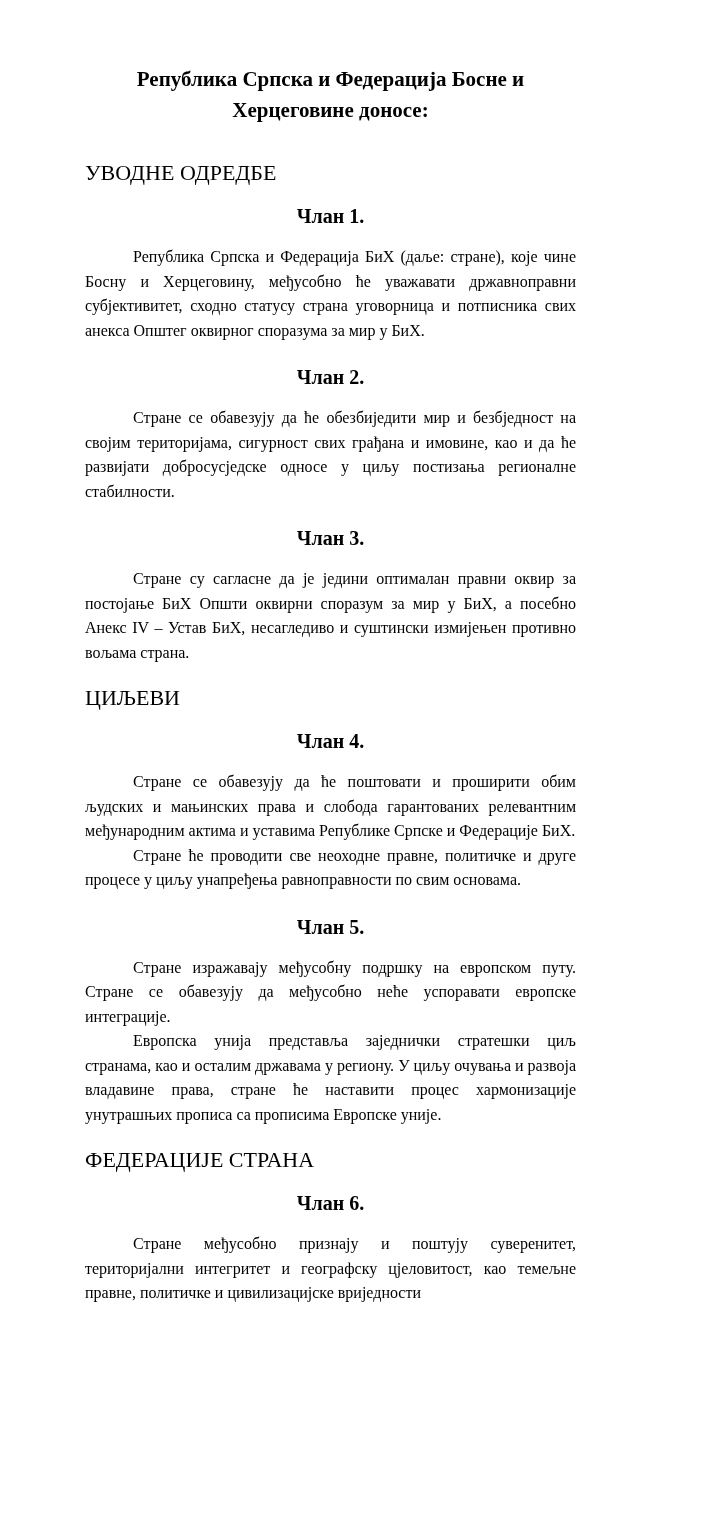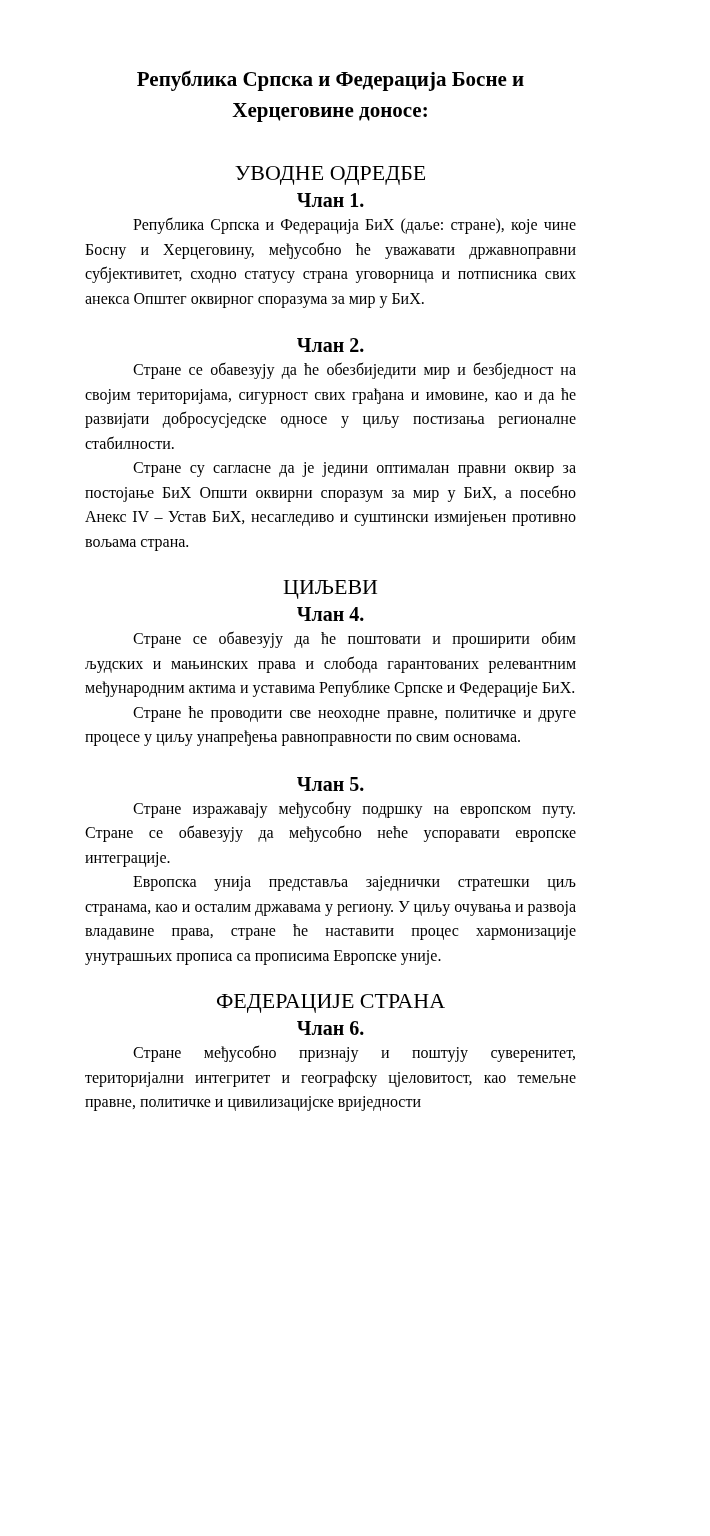--- a/index.html
+++ b/index.html
@@ -31,32 +31,32 @@
     font-size: 26px;
     line-height: 33px;
     text-align: center;
     white-space: pre-line;
   }
   .doc-body { margin: 0; }
   .block-section {
     font-size: 22px;
     font-weight: normal;
     line-height: 28px;
-    text-align: center;
+    text-align: left;
     margin: 19px 0 0 0;
   }
   .doc-body > .block-section:first-child {
     margin-top: 33px;
   }
   .block-article {
     font-size: 20px;
     font-weight: bold;
     line-height: 26px;
     text-align: center;
-    margin: 0;
+    margin: 16px;
   }
   .block-paragraph + .block-article {
     margin-top: 21px;
   }
   .block-paragraph {
     margin: 0;
     font-size: 16px;
     line-height: 24.5px;
     text-align: justify;
     text-justify: inter-word;
@@ -70,20 +70,21 @@
   <div class="preamble">Република Српска и Федерација Босне и
 Херцеговине доносе:</div>
 
 
   <div class="doc-body">
       <div class="block-section">УВОДНЕ ОДРЕДБЕ</div>
       <div class="block-article">Члан 1.</div>
       <p class="block-paragraph">Република Српска и Федерација БиХ (даље: стране), које чине Босну и Херцеговину, међусобно ће уважавати државноправни субјективитет, сходно статусу страна уговорница и потписника свих анекса Општег оквирног споразума за мир у БиХ.</p>
       <div class="block-article">Члан 2.</div>
       <p class="block-paragraph">Стране се обавезују да ће обезбиједити мир и безбједност на својим територијама, сигурност свих грађана и имовине, као и да ће развијати добросусједске односе у циљу постизања регионалне стабилности.</p>
+      <div class="block-article">Члан 3.</div>
       <p class="block-paragraph">Стране су сагласне да је једини оптималан правни оквир за постојање БиХ Општи оквирни споразум за мир у БиХ, а посебно Анекс IV – Устав БиХ, несагледиво и суштински измијењен противно вољама страна.</p>
       <div class="block-section">ЦИЉЕВИ</div>
       <div class="block-article">Члан 4.</div>
       <p class="block-paragraph">Стране се обавезују да ће поштовати и проширити обим људских и мањинских права и слобода гарантованих релевантним међународним актима и уставима Републике Српске и Федерације БиХ.</p>
       <p class="block-paragraph">Стране ће проводити све неоходне правне, политичке и друге процесе у циљу унапређења равноправности по свим основама.</p>
       <div class="block-article">Члан 5.</div>
       <p class="block-paragraph">Стране изражавају међусобну подршку на европском путу. Стране се обавезују да међусобно неће успоравати европске интеграције.</p>
       <p class="block-paragraph">Европска унија представља заједнички стратешки циљ странама, као и осталим државама у региону. У циљу очувања и развоја владавине права, стране ће наставити процес хармонизације унутрашњих прописа са прописима Европске уније.</p>
       <div class="block-section">ФЕДЕРАЦИЈЕ СТРАНА</div>
       <div class="block-article">Члан 6.</div>

